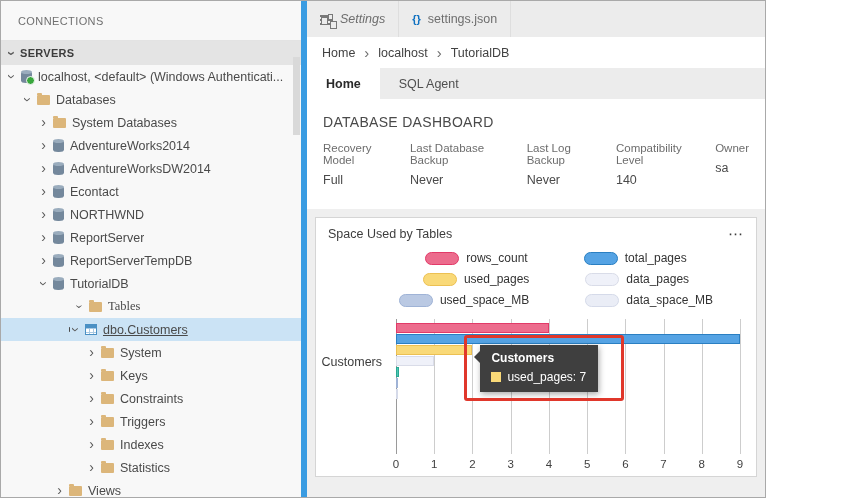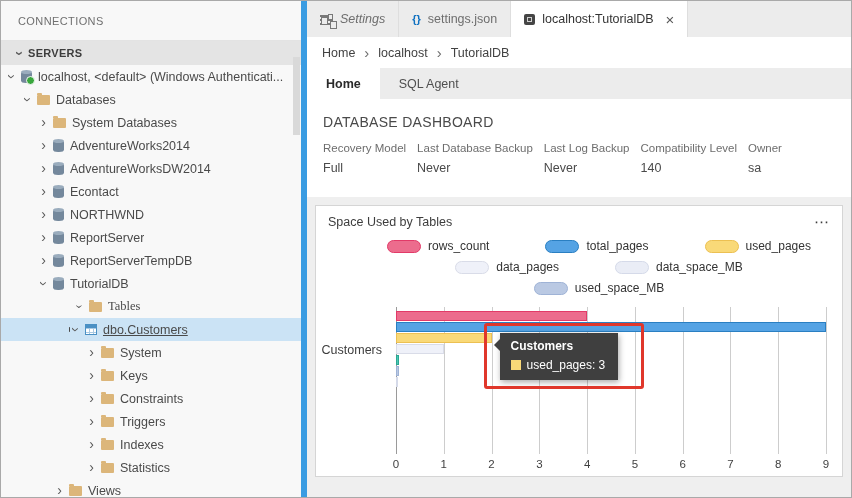--- a/index.html
+++ b/index.html
@@ -1,24 +1,24 @@
 <!DOCTYPE html>
 <html style="--accent_blue: #3a9ce2; --annotation_red: #e0372b; --selected_row: #cbe3f5; --tooltip_bg: #3f3f3f;"><head>
 <meta charset="utf-8">
 <style>
   * { box-sizing: border-box; margin: 0; padding: 0; }
   html,body { background:#fff; }
   body { font-family:"Liberation Sans", sans-serif; }
 
-  .app { width:852px; height:498px; border:1px solid #a9a9a9; display:flex; overflow:hidden; background:#22c55e; color:#333;justify-content:center; }
+  .app { width:766px; height:498px; border:1px solid #a9a9a9; display:flex; overflow:hidden; background:#22c55e; color:#333;justify-content:center; }
 
   
   .sidebar { width:300px; flex:none; background:#f8f8f8; position:relative; overflow:hidden; display:flex; flex-direction:column; }
   .sidebar-title { height:40px; line-height:40px; padding-left:17px; font-size:11px; color:#6f6f6f; border-bottom:1px solid #e3e3e3; letter-spacing:.4px; }
-  .servers-header { height:24px; display:flex; align-items:center; background:#e4e4e4; font-size:11px; font-weight:bold; color:#3d3d3d; padding-left:12px; letter-spacing:.3px; }
+  .servers-header { height:24px; display:flex; align-items:center; background:#e4e4e4; font-size:11px; font-weight:bold; color:#3d3d3d; padding-left:4px; letter-spacing:.3px; }
   .servers-header .chev { margin-right:2px; }
   .tree { flex:1; overflow:hidden; }
   .tree-row { height:23px; display:flex; align-items:center; white-space:nowrap; overflow:hidden; font-size:12.5px; color:#4a4a4a; cursor:default; }
   .tree-row.selected { background:var(--selected_row,#cbe3f5);text-decoration:underline; }
   .chev { width:13px; flex:none; text-align:center; color:#5a5a5a; font-size:14px; line-height:13px; display:inline-block; }
   .chev.expanded { transform:rotate(90deg); }
   .ticon { flex:none; margin:0 6px 0 3px; display:inline-block; position:relative; }
   .icon-folder { width:13px; height:10px; background:#dcb67a; border-radius:1px; }
   .icon-folder::before { content:""; position:absolute; top:-2px; left:0; width:5px; height:2px; background:#dcb67a; border-radius:1px 1px 0 0; }
   .icon-database { width:11px; height:12px; background:#74889c; border-radius:5px/2.5px; }
@@ -208,25 +208,20 @@
 
     <div class="tabbar">
       <div class="tab">
         <span class="icon-sliders"></span>
         <span class="tab-label italic">Settings</span>
       </div>
       <div class="tab">
         <span class="icon-braces">{}</span>
         <span class="tab-label">settings.json</span>
       </div>
-      <div class="tab active">
-        <span class="icon-dashboard"></span>
-        <span class="tab-label">localhost:TutorialDB</span>
-        <span class="close">×</span>
-      </div>
     </div>
 
     <div class="breadcrumb">
       <span class="crumb">Home</span>
       <span class="sep">›</span>
       <span class="crumb">localhost</span>
       <span class="sep">›</span>
       <span class="crumb">TutorialDB</span>
     </div>
 
@@ -283,26 +278,26 @@
               </div>
               <div class="legend-item">
                 <span class="legend-swatch" style="background: rgb(249, 217, 120); border-color: rgb(236, 192, 82);"></span>
                 <span>used_pages</span>
               </div>
               <div class="legend-item">
                 <span class="legend-swatch" style="background: rgb(239, 241, 249); border-color: rgb(217, 220, 232);"></span>
                 <span>data_pages</span>
               </div>
               <div class="legend-item">
+                <span class="legend-swatch" style="background: rgb(186, 201, 227); border-color: rgb(159, 179, 214);"></span>
+                <span>used_space_MB</span>
+              </div>
+              <div class="legend-item">
                 <span class="legend-swatch" style="background: rgb(234, 237, 246); border-color: rgb(213, 218, 233);"></span>
                 <span>data_space_MB</span>
-              </div>
-              <div class="legend-item">
-                <span class="legend-swatch" style="background: rgb(186, 201, 227); border-color: rgb(159, 179, 214);"></span>
-                <span>used_space_MB</span>
               </div>
             </div>
           <div class="chart-row">
             <div class="ylabel">Customers</div>
             <div class="plot" id="plot">
                 <div class="gridline" style="left: 100%;"></div>
                 <div class="gridline" style="left: 88.8889%;"></div>
                 <div class="gridline" style="left: 77.7778%;"></div>
                 <div class="gridline" style="left: 66.6667%;"></div>
                 <div class="gridline" style="left: 55.5556%;"></div>
@@ -327,21 +322,21 @@
                 <div class="bar" style="top: 15px; width: 100%; background: rgb(85, 163, 228); border-color: rgb(42, 127, 194);"></div>
                 <div class="bar" style="top: 26px; width: 22.2222%; background: rgb(249, 217, 120); border-color: rgb(236, 192, 82);"></div>
                 <div class="bar" style="top: 37px; width: 11.1111%; background: rgb(239, 241, 249); border-color: rgb(217, 220, 232);"></div>
                 <div class="bar" style="top: 48px; width: 0.777778%; background: rgb(79, 199, 180); border-color: rgb(42, 168, 147);"></div>
                 <div class="bar" style="top: 59px; width: 0.666667%; background: rgb(186, 201, 227); border-color: rgb(159, 179, 214);"></div>
                 <div class="bar" style="top: 70px; width: 0.555556%; background: rgb(234, 237, 246); border-color: rgb(213, 218, 233);"></div>
                 <div class="tooltip">
                 <div class="tt-title">Customers</div>
                 <div class="tt-line">
                   <span class="tt-swatch" id="tt-swatch" style="background: rgb(249, 217, 120);"></span>
-                  <span>used_pages: 3</span>
+                  <span>used_pages: 7</span>
                 </div>
                 <div class="tt-arrow"></div>
               </div>
               <div class="red-box"></div>
             </div>
           </div>
         </div>
       </div>
     </div>
 

